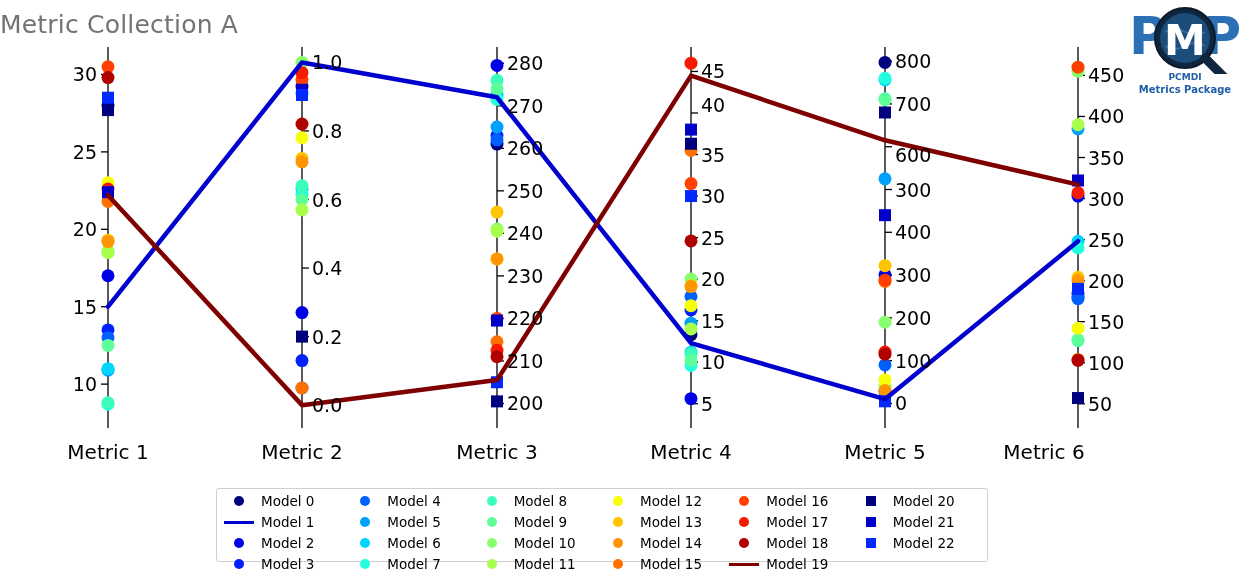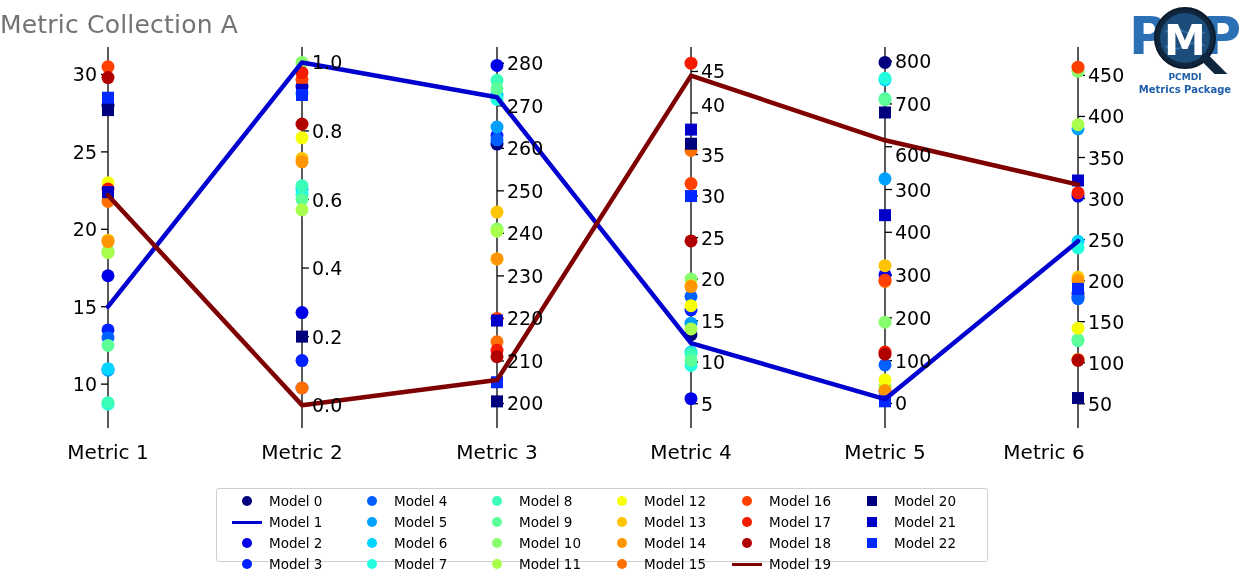--- a/index.html
+++ b/index.html
@@ -55,21 +55,21 @@
   #legend {
     position: absolute;
     left: 216px;
     top: 488px;
     width: 772px;
     height: 74px;
     border: 1px solid #cfcfcf;
     border-radius: 3px;
     background: #ffffff;
     box-sizing: border-box;
-    padding: 4px 8px 4px 12px;
+    padding: 4px 8px 4px 4px;
   }
   #legend-grid {
     display: grid;
     grid-template-columns: repeat(6, 1fr);
     grid-auto-flow: column;
     grid-template-rows: repeat(4, 16px);
     column-gap: 0px;
     row-gap: 5px;
   }
   .legend-entry {

